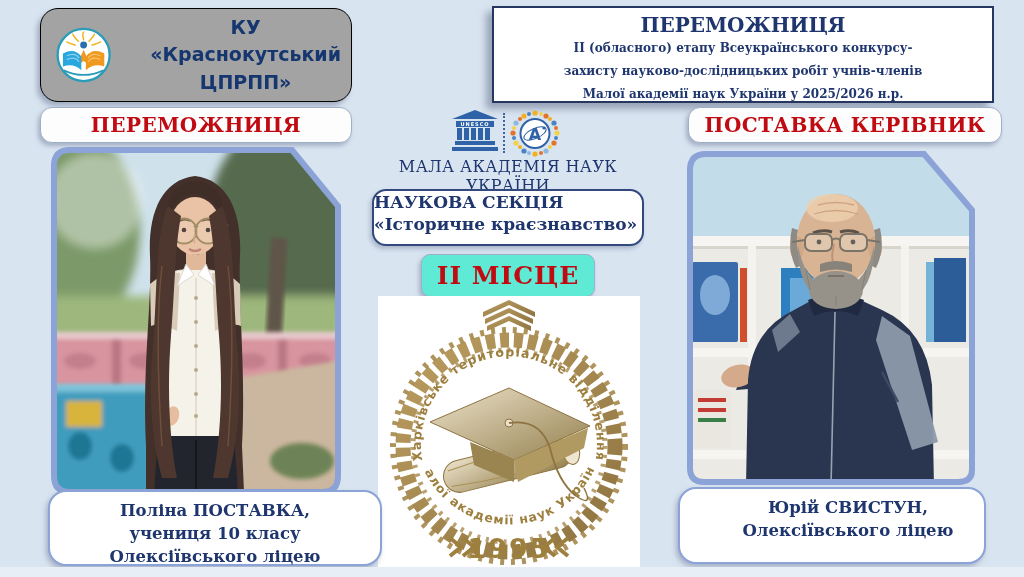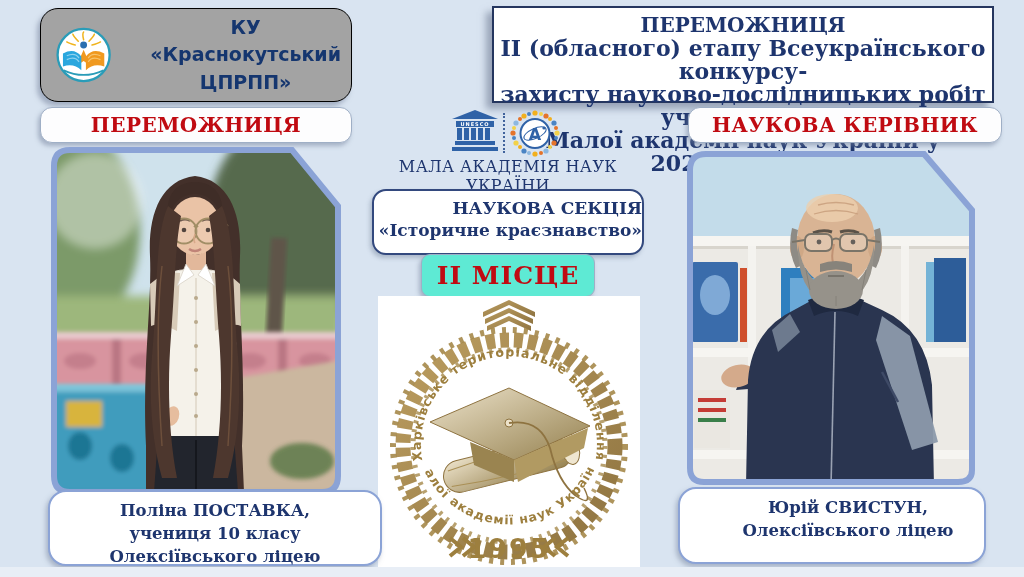--- a/index.html
+++ b/index.html
@@ -10,34 +10,34 @@
             box-shadow:-3px 4px 5px rgba(116,130,155,.55);gap:36px;}
   
   .org-box{left:40px;top:8px;width:310px;height:92px;border-radius:18px;display:flex;align-items:center;}
   .org-text{flex:1;text-align:center;font-family:"DejaVu Sans",sans-serif;font-weight:bold;
             font-size:19px;line-height:1.45;color:#15366f;padding-right:10px;}
   
   .award-box{left:492px;top:6px;width:502px;height:97px;background:#ffffff;border:2px solid #25365f;
              box-shadow:-6px 6px 7px rgba(110,122,146,.6);text-align:center;color:#1e356e;
              font-weight:bold;padding-top:5px;box-sizing:border-box;}
   .award-title{font-size:20px;line-height:24px;}
-  .award-line{font-size:22px;line-height:23px;}
+  .award-line{font-size:12px;line-height:23px;}
   
   .role-label{height:34px;background:#fdfdfe;border:1px solid #9fafc6;border-radius:12px;
               box-shadow:-2px 3px 4px rgba(116,130,155,.5);text-align:center;line-height:34px;
               color:#c00b12;font-weight:bold;font-size:20px;letter-spacing:.5px;}
   .role-left{left:40px;top:107px;width:310px;}
   .role-right{left:688px;top:107px;width:312px;}
   
   .logo-sep{left:503px;top:113px;height:40px;width:0;border-left:2px dotted #41639c;}
   .academy{left:360px;top:157px;width:296px;text-align:center;color:#1e356e;font-weight:normal;
            font-size:16px;letter-spacing:.4px;}
-  .section-box{left:372px;top:189px;width:272px;height:66px;background:#fff;border:2px solid #33497e;
-               border-radius:14px;box-shadow:-2px 3px 4px rgba(116,130,155,.45);text-align:right;
-               color:#1e356e;font-weight:bold;box-sizing:border-box;padding-top:6px;}
+  .section-box{left:372px;top:189px;width:272px;height:57px;background:#fff;border:2px solid #33497e;
+               border-radius:14px;box-shadow:-2px 3px 4px rgba(116,130,155,.45);text-align:left;
+               color:#1e356e;font-weight:bold;box-sizing:border-box;}
   .section-line{font-size:17px;line-height:22px;}
   .place-box{left:421px;top:254px;width:172px;height:41px;background:#5eead4;border:1px solid #9fafc6;
              border-radius:9px;box-shadow:-2px 3px 4px rgba(116,130,155,.5);text-align:center;
              line-height:41px;color:#c00b12;font-weight:bold;font-size:25px;letter-spacing:1px;}
   .seal-panel{left:378px;top:296px;width:262px;height:281px;background:#fff;}
   
   .photo-left{left:50px;top:146px;}
   .photo-right{left:686px;top:150px;}
   
   .caption{background:#fff;border:2px solid #8ba3d6;border-radius:18px;
@@ -71,21 +71,21 @@
   </div>
 
   <div class="abs award-box">
     <div class="award-title">ПЕРЕМОЖНИЦЯ</div>
     <div class="award-line">ІІ (обласного) етапу Всеукраїнського конкурсу-</div>
     <div class="award-line">захисту науково-дослідницьких робіт учнів-членів</div>
     <div class="award-line">Малої академії наук України у 2025/2026 н.р.</div>
   </div>
 
   <div class="abs role-label role-left">ПЕРЕМОЖНИЦЯ</div>
-  <div class="abs role-label role-right">НАУКОВА КЕРІВНИК</div>
+  <div class="abs role-label role-right">ПОСТАВКА КЕРІВНИК</div>
 
   <svg class="abs" style="left:450px;top:110px" width="50" height="46" viewBox="0 0 50 46">
     <path d="M25,0 L48,9 L2,9 Z" fill="#2f62a7"></path>
     <rect x="6" y="11" width="38" height="6" fill="#2f62a7"></rect>
     <text x="25" y="16" text-anchor="middle" font-family="DejaVu Sans,sans-serif" font-size="5" font-weight="bold" fill="#ffffff" letter-spacing="1">UNESCO</text>
     <g fill="#2f62a7">
       <rect x="7" y="18" width="5" height="12"></rect>
         <rect x="14" y="18" width="5" height="12"></rect>
       <rect x="21" y="18" width="5" height="12"></rect>
         <rect x="28" y="18" width="5" height="12"></rect>

